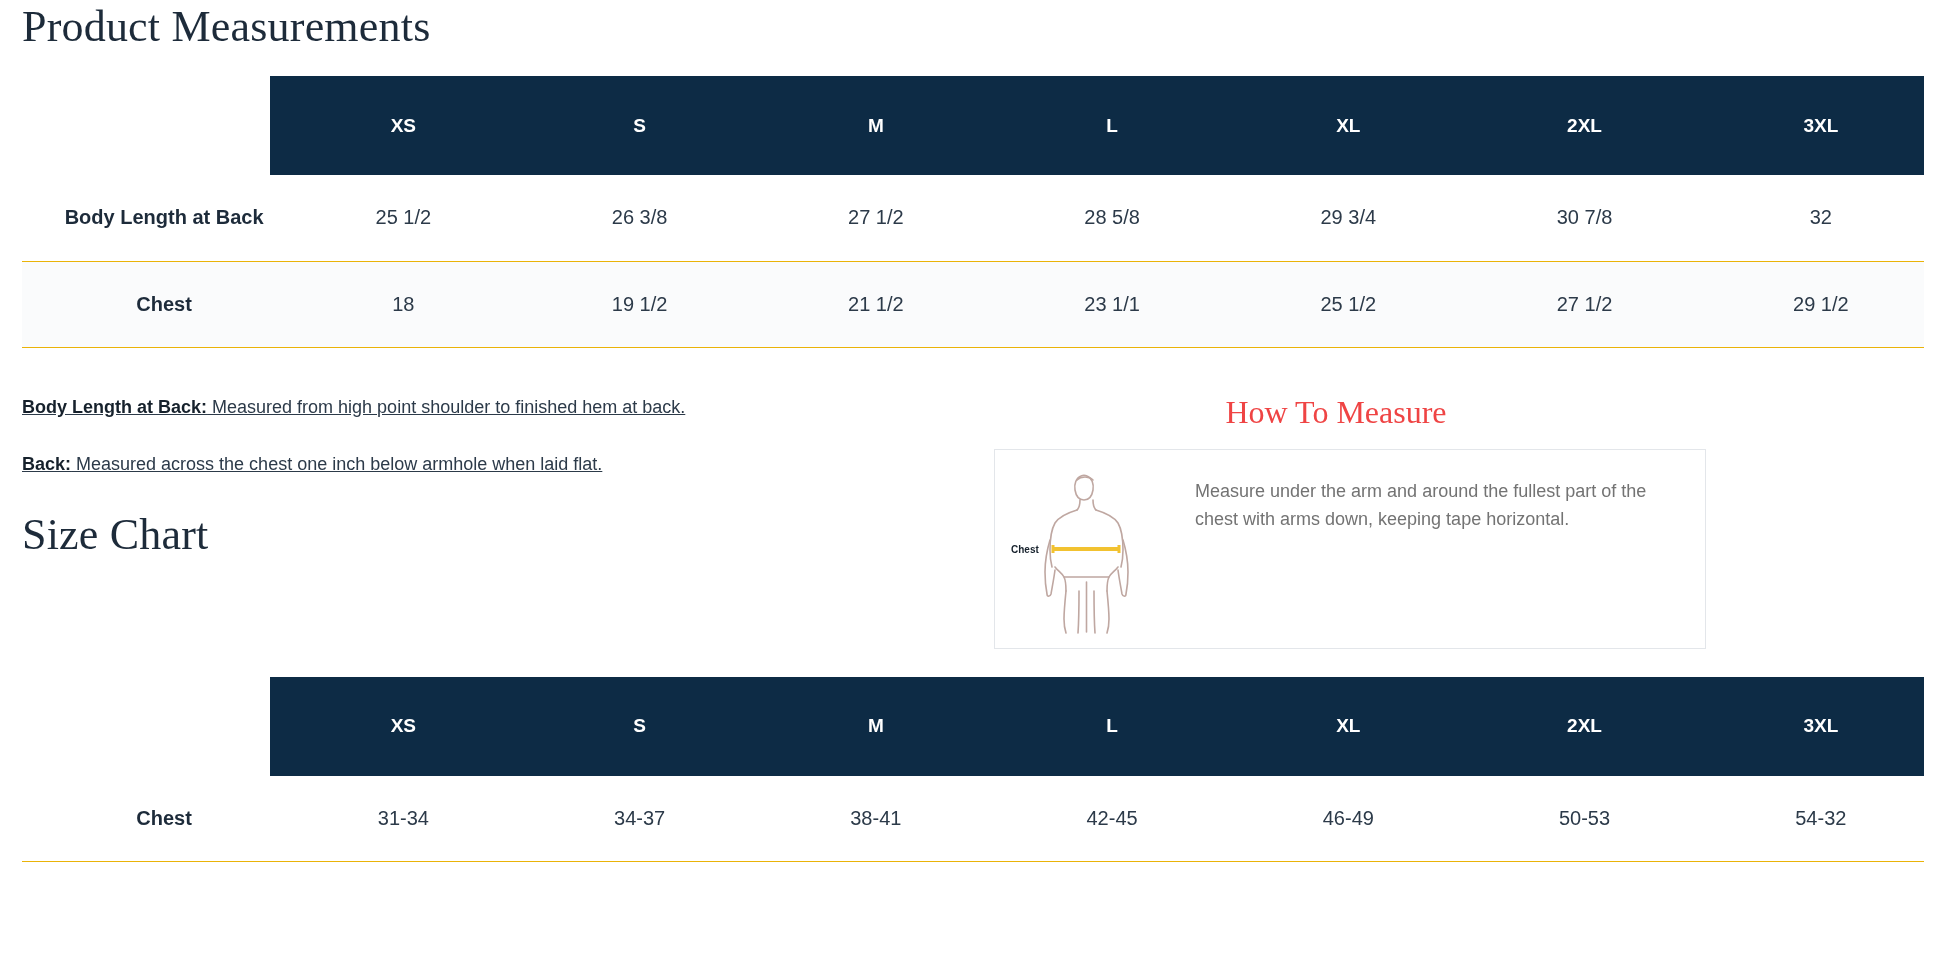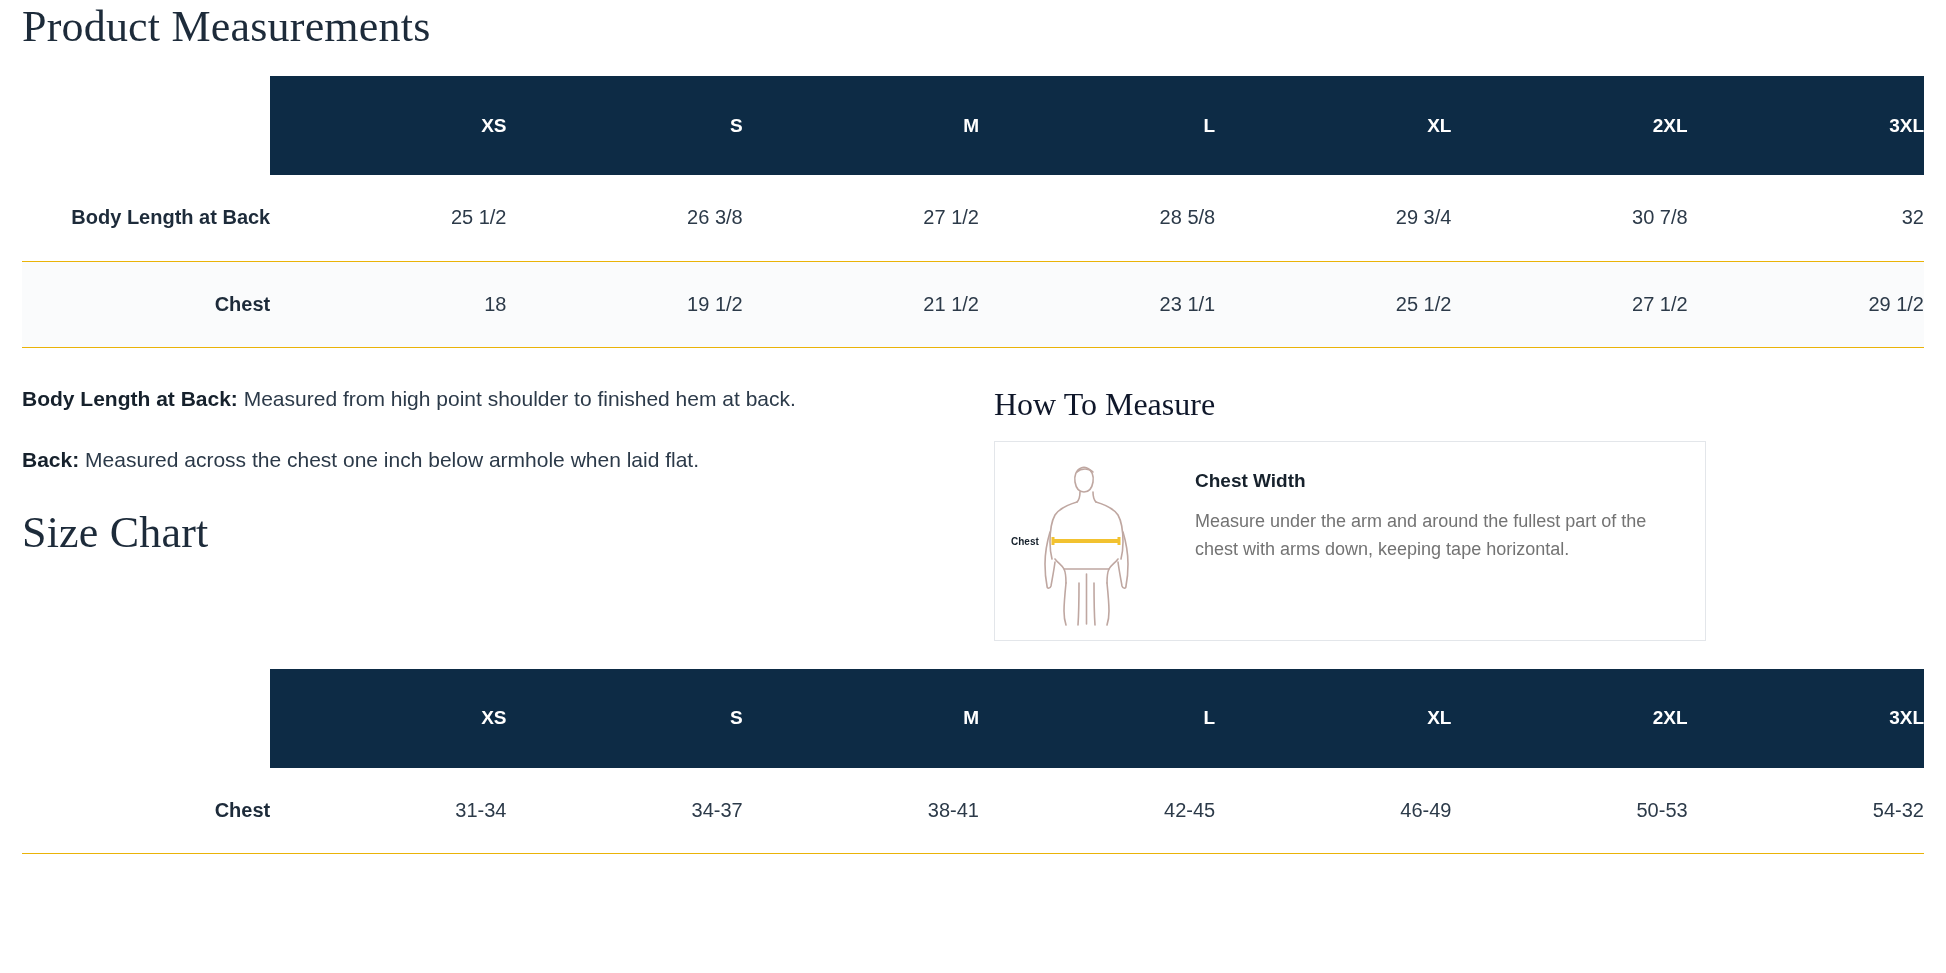--- a/index.html
+++ b/index.html
@@ -36,21 +36,21 @@
 
   
   table.size-table {
     width: 1902px;
     border-collapse: collapse;
     table-layout: fixed;
     margin: 0;
   }
   table.size-table th,
   table.size-table td {
-    text-align: right;
+    text-align: center;
     padding: 0;
   }
   table.size-table thead th {
     background: #0d2b45;
     color: #ffffff;
     font-size: 19px;
     font-weight: bold;
     height: 99px;
     vertical-align: middle;
     padding-left: 30px;
@@ -83,36 +83,38 @@
   .mid {
     display: flex;
     align-items: flex-start;
     margin-top: 30px;
   }
   .mid-left {
     width: 1150px;
     padding-left: 0;
   }
   .note {
-    font-size: 21px;
+    font-size: 18px;
     line-height: 1.5;
     color: #2c3a49;
-    margin: 5px 0 30px 0;
+    margin: 16px 0 30px 0;
+    text-decoration: underline;
   }
   .note b { color: #16212c; }
   .mid-right {
     width: 700px;
     padding-left: 16px;
   }
   .how-title {
     font-family: "Liberation Serif", serif;
     font-size: 32px;
     font-weight: 400;
-    color: #0f172a;
-    margin: 8px 0 18px 0;
+    color: #ef4444;
+    margin: 16px 0 18px 0;
+    text-align: center;
   }
   .measure-card {
     border: 1px solid #e3e6ea;
     background: #fff;
     display: flex;
     align-items: flex-start;
     padding: 14px 18px 14px 14px;
     width: 712px;
     height: 200px;
   }
@@ -242,21 +244,20 @@
             </g>
 
             <g>
               <line x1="44" y1="85" x2="110" y2="85" stroke="#f2c230" stroke-width="4"></line>
               <path d="M44 81 v8 M110 81 v8" stroke="#f2c230" stroke-width="3"></path>
             </g>
             <text x="2" y="89" font-family="Liberation Sans, sans-serif" font-size="10" font-weight="bold" fill="#16212c">Chest</text>
           </svg>
         </div>
         <div class="measure-text">
-          <p class="measure-heading">Chest Width</p>
           <p class="measure-body">Measure under the arm and around the fullest part of the chest with arms down, keeping tape horizontal.</p>
         </div>
       </div>
     </div>
   </div>
 
   <div class="table-wrap-2">
     <table class="size-table">
       <colgroup>
         <col class="c-label">

